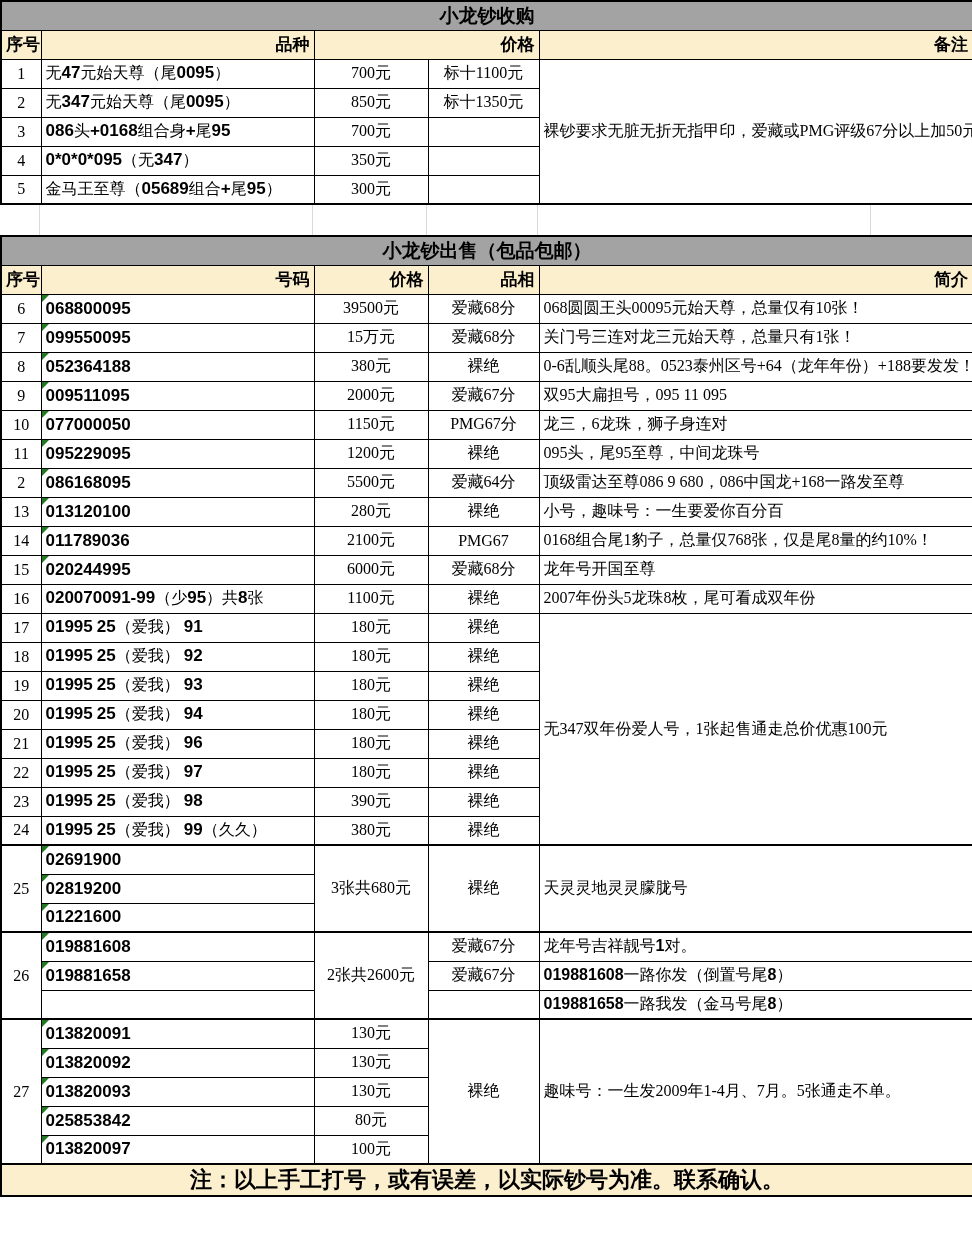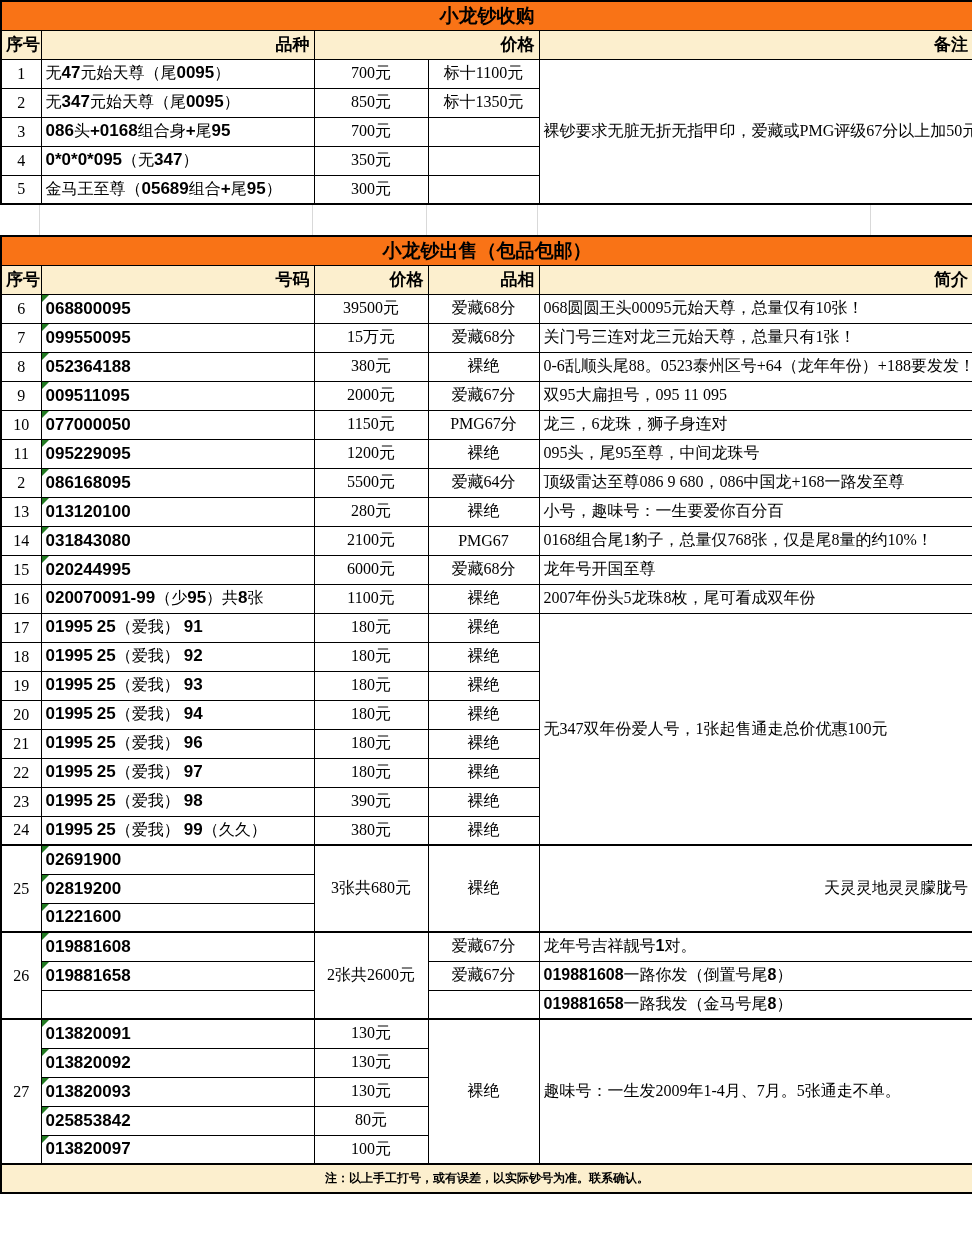--- a/index.html
+++ b/index.html
@@ -7,31 +7,31 @@
   body {
     width:972px; height:1260px; overflow:hidden; background:#fff;
     font-family:"Liberation Serif","DejaVu Serif",serif;
     color:#000; font-size:16px;
   }
   table.sheet { border-collapse:collapse; table-layout:fixed; width:972px; border:2px solid #000; }
   .sheet td {
     border:1px solid #000; height:29px; padding:0 4px;
     overflow:hidden; white-space:nowrap; vertical-align:middle;
   }
-  .c-title { height:35px; background:#f97316; font-weight:bold; font-size:19px; text-align:center; }
+  .c-title { height:35px; background:#a3a3a3; font-weight:bold; font-size:19px; text-align:center; }
   .c-hd { background:#FCEFCE; font-weight:bold; font-size:17px; text-align:right; padding:0; }
   .c-no { text-align:center; padding:0; }
   .c-kind, .c-num { text-align:left;margin-left:32px; }
   .c-price { text-align:center; }
   .c-price-c { text-align:center; }
   .c-grade { text-align:center; }
   .c-desc { text-align:left; }
-  .c-desc-c { text-align:right; }
+  .c-desc-c { text-align:left; }
   .wrap { white-space:normal; line-height:1.6; }
-  .c-foot { height:35px; background:#FCEFCE; font-weight:bold; font-size:12px; text-align:center; }
+  .c-foot { height:35px; background:#FCEFCE; font-weight:bold; font-size:22px; text-align:center; }
   b { font-family:"Liberation Sans","DejaVu Sans",sans-serif; font-weight:bold; }
   .c-num b, .c-kind b { font-size:17px; }
   .rel { position:relative; }
   .gt {
     position:absolute; top:0; left:0; width:0; height:0; display:block;
     border-top:7px solid #217A21; border-right:7px solid transparent;
   }
   tr.sep > td { border-top-width:2px; }
   .hb { border-bottom-style:hidden; }
   .ht { border-top-style:hidden;margin-left:7px; }
@@ -172,21 +172,21 @@
   </tr>
   <tr>
     <td class="c-no">13</td>
     <td class="c-num rel"><i class="gt"></i><span><b>013120100</b></span></td>
     <td class="c-price">280元</td>
     <td class="c-grade">裸绝</td>
     <td class="c-desc">小号，趣味号：一生要爱你百分百</td>
   </tr>
   <tr>
     <td class="c-no">14</td>
-    <td class="c-num rel"><i class="gt"></i><span><b>031843080</b></span></td>
+    <td class="c-num rel"><i class="gt"></i><span><b>011789036</b></span></td>
     <td class="c-price">2100元</td>
     <td class="c-grade">PMG67</td>
     <td class="c-desc">0168组合尾1豹子，总量仅768张，仅是尾8量的约10%！</td>
   </tr>
   <tr>
     <td class="c-no">15</td>
     <td class="c-num rel"><i class="gt"></i><span><b>020244995</b></span></td>
     <td class="c-price">6000元</td>
     <td class="c-grade">爱藏68分</td>
     <td class="c-desc">龙年号开国至尊</td>

